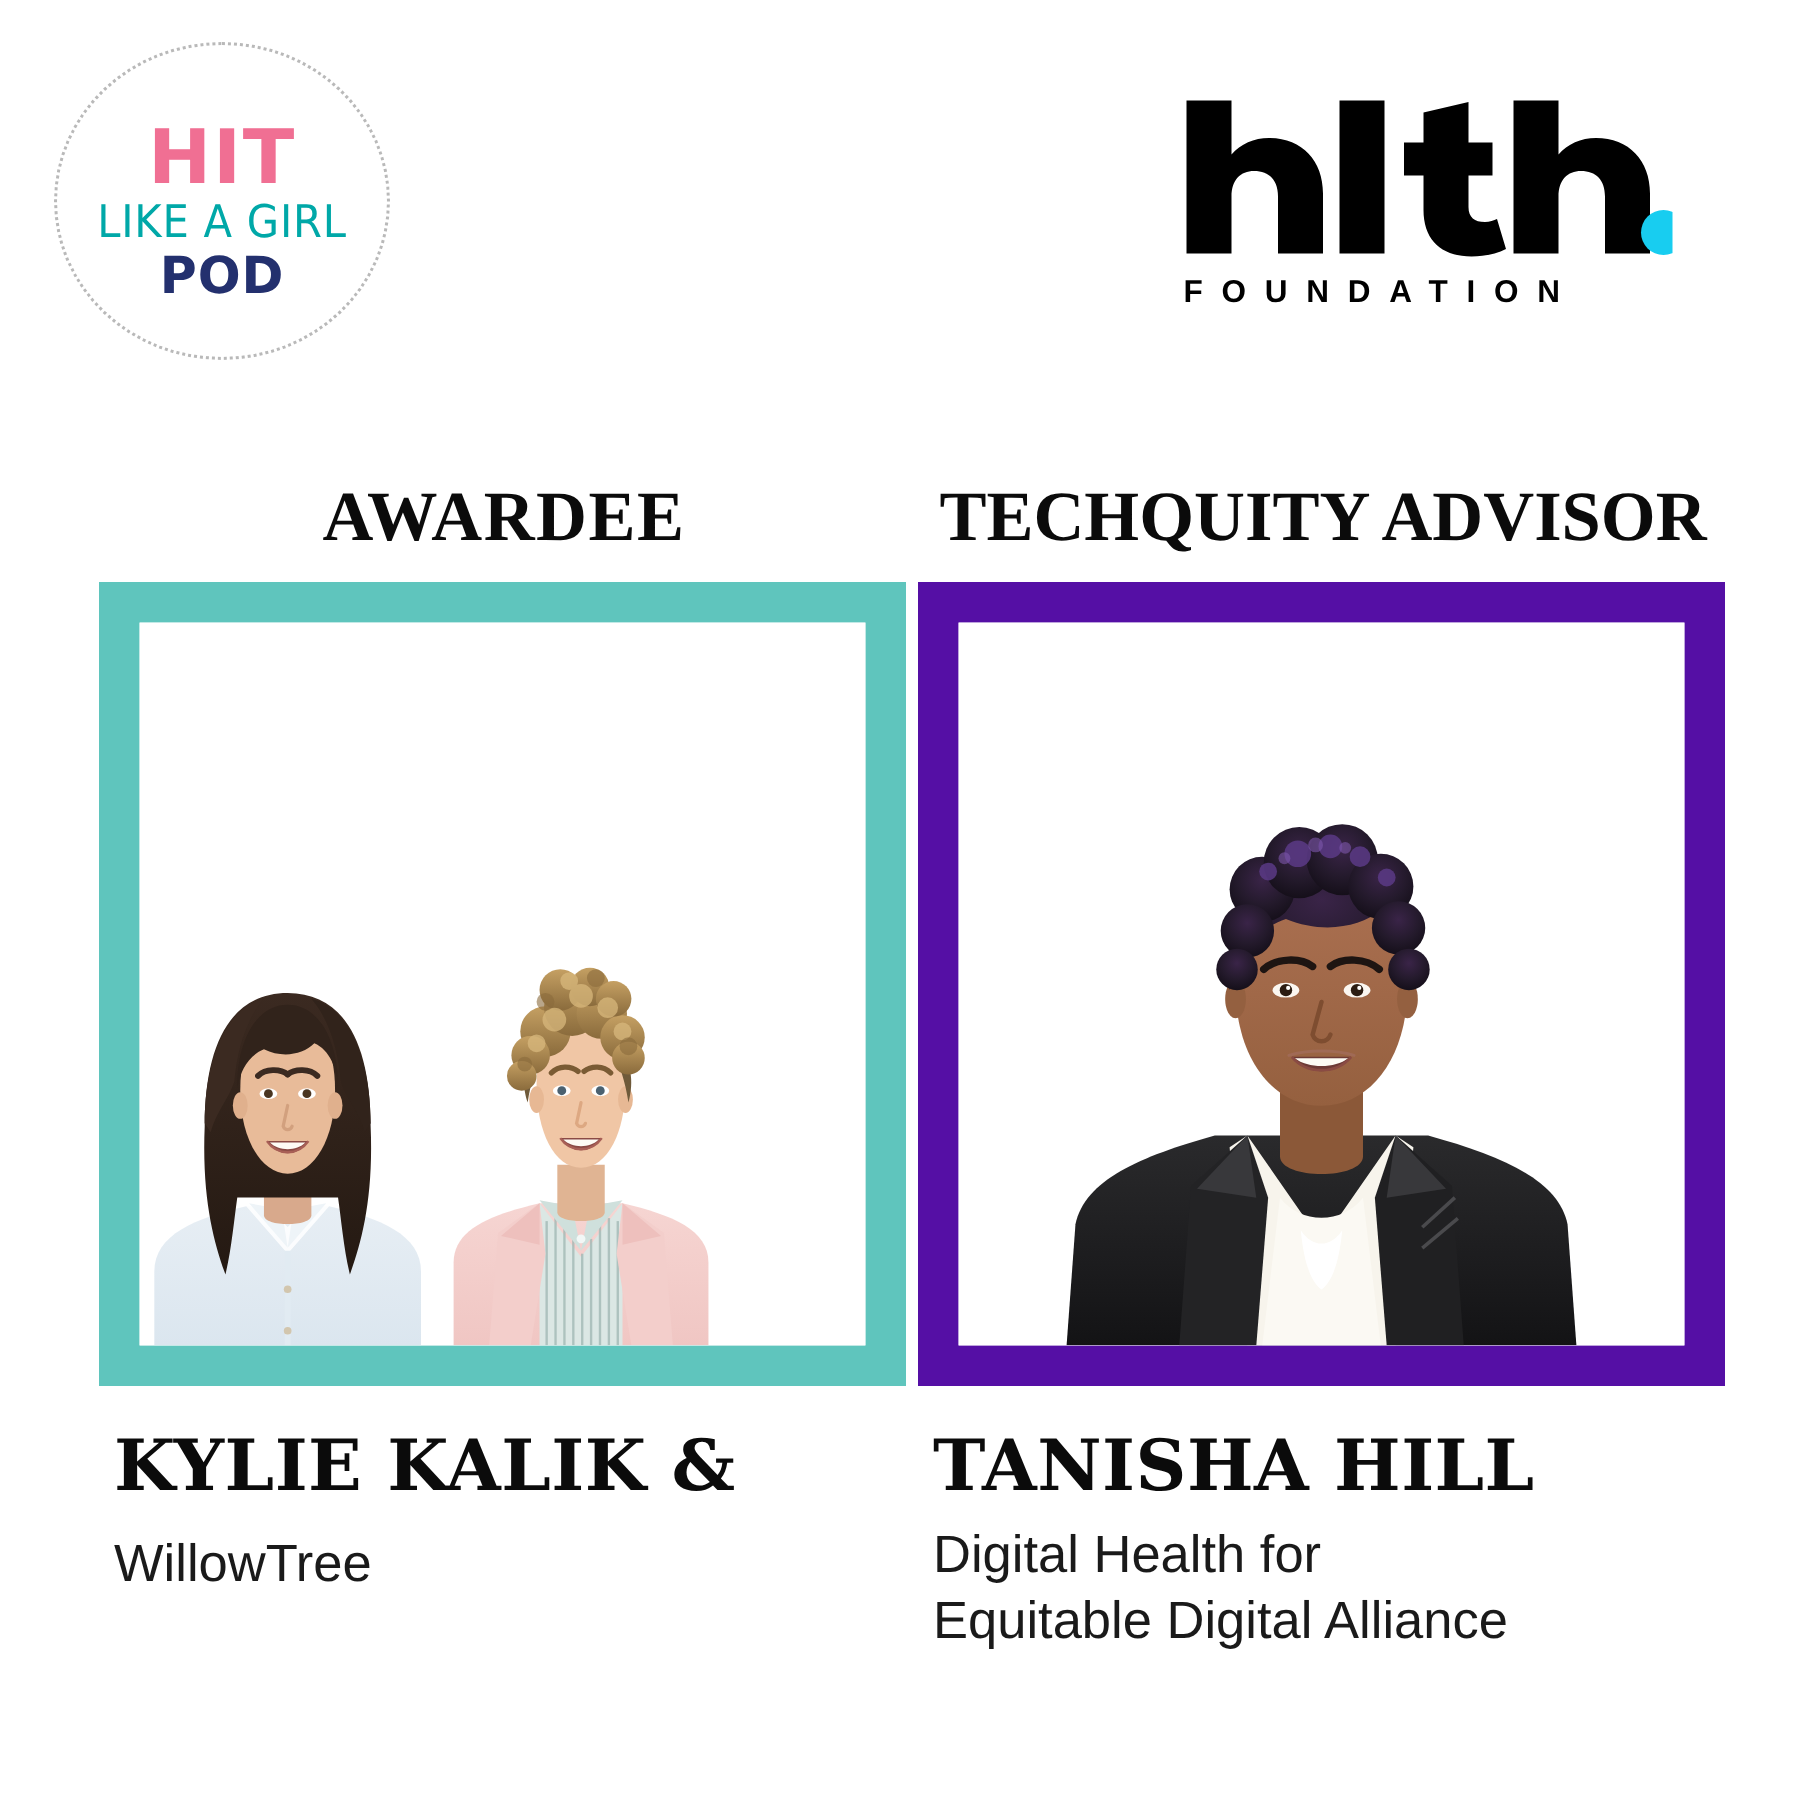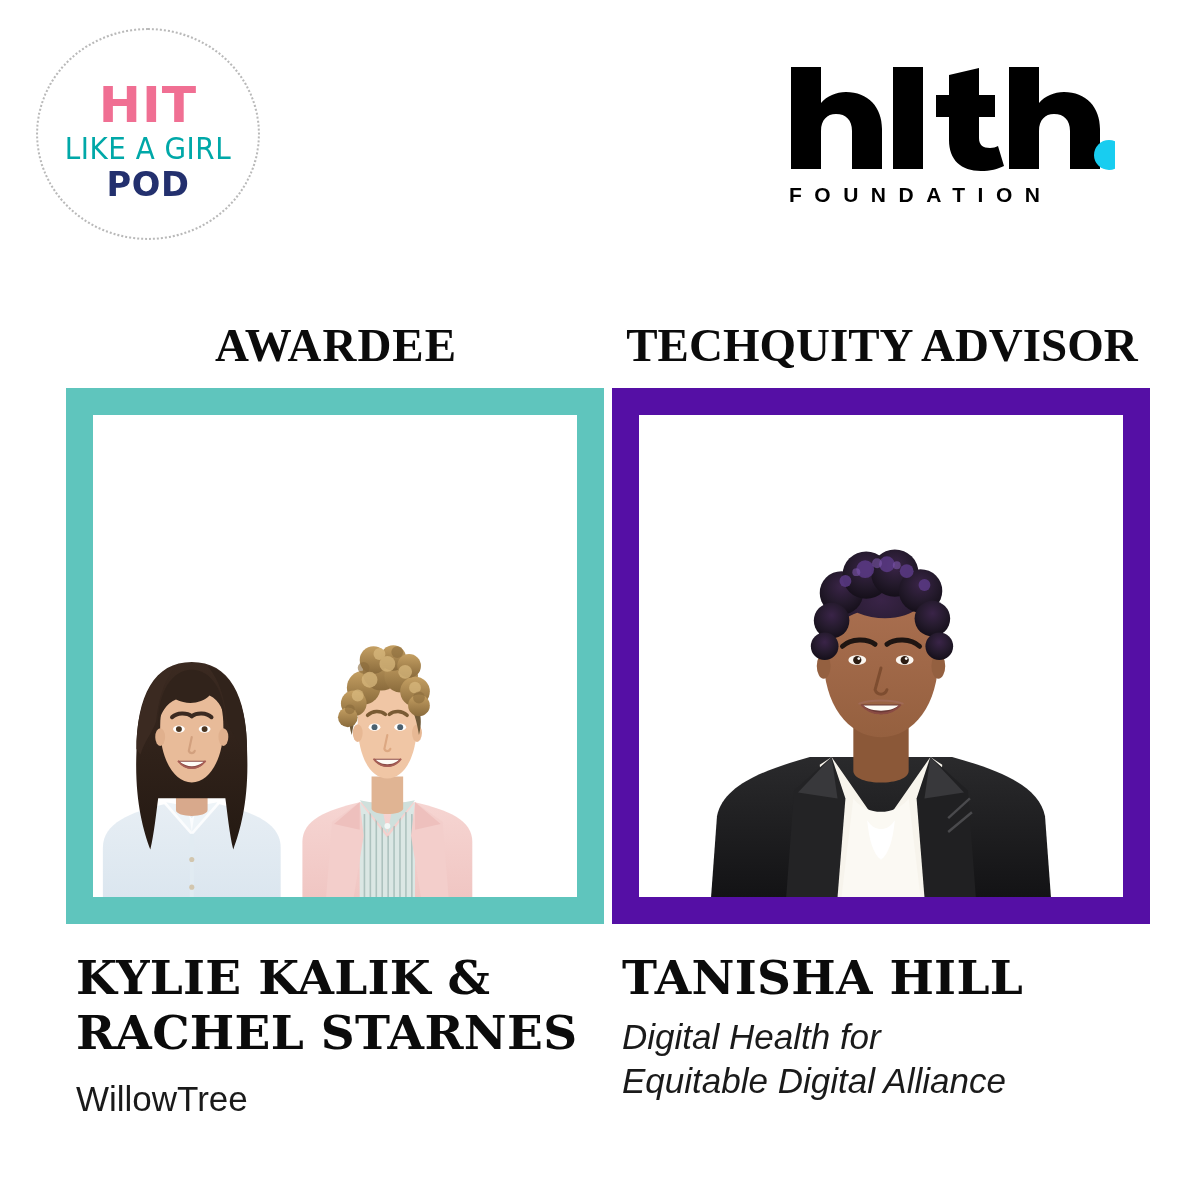--- a/index.html
+++ b/index.html
@@ -86,21 +86,21 @@
     font-family:"DejaVu Serif","Liberation Serif",serif;
     font-weight:bold;font-size:47px;line-height:1.18;color:#0b0b0b;
     letter-spacing:0.3px;
     margin:0;
   }
   .cap-org{
     font-family:"Liberation Sans", sans-serif;
     font-weight:300;font-size:35px;line-height:1.25;color:#1a1a1a;
     margin:16px 0 0 0;
   }
-  .cap-right .cap-org{margin-top:10px;font-style:italic;}
+  .cap-right .cap-org{margin-top:10px;}
 </style>
 </head>
 <body>
 
 <div class="canvas">
 
   <div class="hlag-logo">
     <div class="hlag-circle"></div>
     <div class="hlag-text">
       <span class="hlag-hit">HIT</span>
@@ -361,21 +361,20 @@
         <path d="M182,206 C191,213 209,213 218,206 Z" fill="#fdfbf5"></path>
         <path d="M180,205 C190,217 210,217 220,205" stroke="#8a4b43" stroke-width="1.8" fill="none"></path>
         <path d="M178,204 C190,200 210,200 222,204" stroke="#a06a56" stroke-width="2" fill="none" stroke-linecap="round"></path>
       </svg>
     </div>
   </div>
 
   <div class="caption cap-left">
     <div class="cap-name">
       <div>KYLIE KALIK &amp;</div>
-      <div>RACHEL STARNES</div>
     </div>
     <div class="cap-org">
       <div>WillowTree</div>
     </div>
   </div>
 
   <div class="caption cap-right">
     <div class="cap-name">
       <div>TANISHA HILL</div>
     </div>

